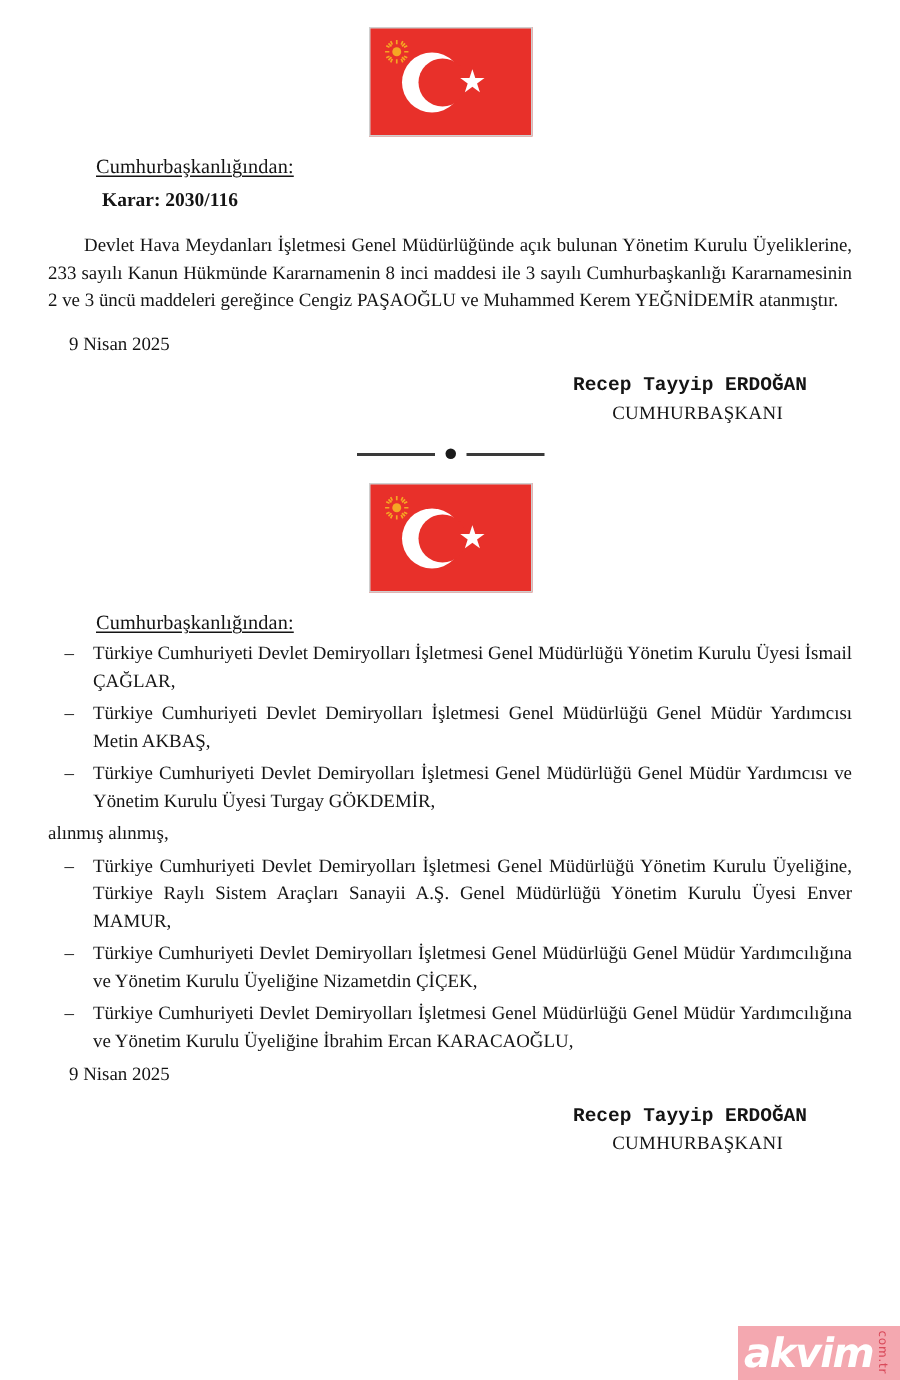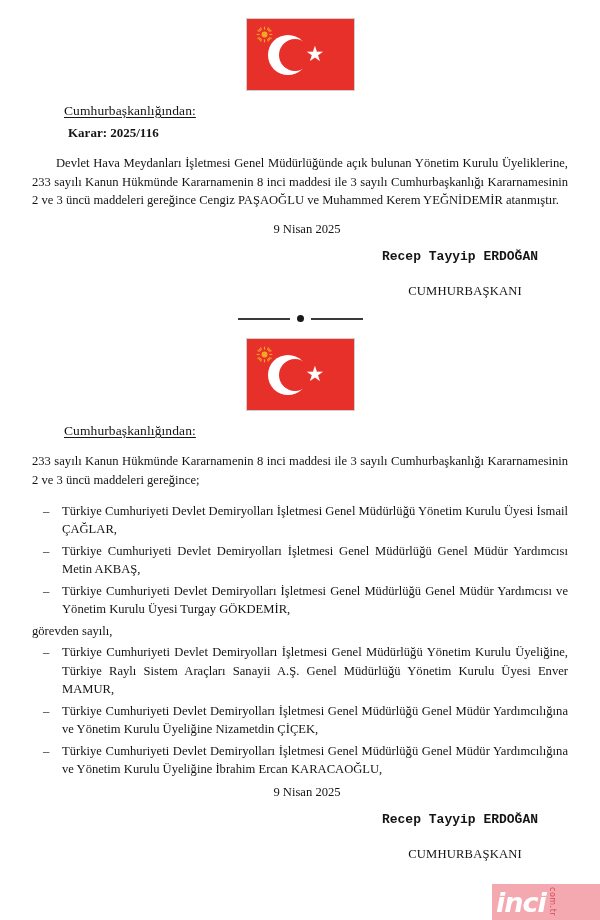--- a/index.html
+++ b/index.html
@@ -119,34 +119,33 @@
   }
   .plain-line {
     font-size: 12.6px;
     line-height: 1.47;
     margin-top: 3px;
   }
 
   
   .date-line {
     margin-top: 6px;
-    text-align: center;
     font-size: 12.6px;
     padding-left: 14px;
   }
   .sign-name {
     margin-top: 12px;
     text-align: right;
     font-size: 13px;
     font-weight: bold;
     padding-right: 30px;
     font-family: Liberation Mono, monospace;
   }
   .sign-title {
-    margin-top: 20px;
+    margin-top: 4px;
     text-align: right;
     font-size: 12.6px;
     padding-right: 46px;
     letter-spacing: .2px;
   }
 
   
   .separator {
     display: flex;
     align-items: center;
@@ -226,21 +225,21 @@
           <circle cx="12" cy="12" r="4.2" fill="#f5a623"></circle>
         </svg>
       </span>
       <span class="crescent"></span>
       <span class="star">★</span>
     </div>
   </div>
 
   <div class="decree">
     <div class="kicker">Cumhurbaşkanlığından:</div>
-    <div class="karar">Karar: 2025/116</div>
+    <div class="karar">Karar: 2030/116</div>
     <p class="body-text indent-first">Devlet Hava Meydanları İşletmesi Genel Müdürlüğünde açık bulunan Yönetim Kurulu Üyeliklerine, 233 sayılı Kanun Hükmünde Kararnamenin 8 inci maddesi ile 3 sayılı Cumhurbaşkanlığı Kararnamesinin 2 ve 3 üncü maddeleri gereğince Cengiz PAŞAOĞLU ve Muhammed Kerem YEĞNİDEMİR atanmıştır.</p>
     <div class="date-line">9 Nisan 2025</div>
     <div class="sign-name">Recep Tayyip ERDOĞAN</div>
     <div class="sign-title">CUMHURBAŞKANI</div>
   </div>
 
   <div class="separator">
     <span class="rule"></span>
     <span class="dot"></span>
     <span class="rule"></span>
@@ -271,38 +270,37 @@
           <circle cx="12" cy="12" r="4.2" fill="#f5a623"></circle>
         </svg>
       </span>
       <span class="crescent"></span>
       <span class="star">★</span>
     </div>
   </div>
 
   <div class="decree">
     <div class="kicker">Cumhurbaşkanlığından:</div>
-    <p class="body-text">233 sayılı Kanun Hükmünde Kararnamenin 8 inci maddesi ile 3 sayılı Cumhurbaşkanlığı Kararnamesinin 2 ve 3 üncü maddeleri gereğince;</p>
 
     <ul class="list">
       <li><span class="dash">–</span><span>Türkiye Cumhuriyeti Devlet Demiryolları İşletmesi Genel Müdürlüğü Yönetim Kurulu Üyesi İsmail ÇAĞLAR,</span></li>
       <li><span class="dash">–</span><span>Türkiye Cumhuriyeti Devlet Demiryolları İşletmesi Genel Müdürlüğü Genel Müdür Yardımcısı Metin AKBAŞ,</span></li>
       <li><span class="dash">–</span><span>Türkiye Cumhuriyeti Devlet Demiryolları İşletmesi Genel Müdürlüğü Genel Müdür Yardımcısı ve Yönetim Kurulu Üyesi Turgay GÖKDEMİR,</span></li>
     </ul>
-    <div class="plain-line">görevden sayılı,</div>
+    <div class="plain-line">alınmış alınmış,</div>
 
     <ul class="list">
       <li><span class="dash">–</span><span>Türkiye Cumhuriyeti Devlet Demiryolları İşletmesi Genel Müdürlüğü Yönetim Kurulu Üyeliğine, Türkiye Raylı Sistem Araçları Sanayii A.Ş. Genel Müdürlüğü Yönetim Kurulu Üyesi Enver MAMUR,</span></li>
       <li><span class="dash">–</span><span>Türkiye Cumhuriyeti Devlet Demiryolları İşletmesi Genel Müdürlüğü Genel Müdür Yardımcılığına ve Yönetim Kurulu Üyeliğine Nizametdin ÇİÇEK,</span></li>
       <li><span class="dash">–</span><span>Türkiye Cumhuriyeti Devlet Demiryolları İşletmesi Genel Müdürlüğü Genel Müdür Yardımcılığına ve Yönetim Kurulu Üyeliğine İbrahim Ercan KARACAOĞLU,</span></li>
     </ul>
 
     <div class="date-line">9 Nisan 2025</div>
     <div class="sign-name">Recep Tayyip ERDOĞAN</div>
     <div class="sign-title">CUMHURBAŞKANI</div>
   </div>
 
   <div class="watermark">
-    <span class="wm-text">inci</span>
+    <span class="wm-text">akvim</span>
     <span class="wm-tld">com.tr</span>
   </div>
 
 </div>
 
 </body></html>

